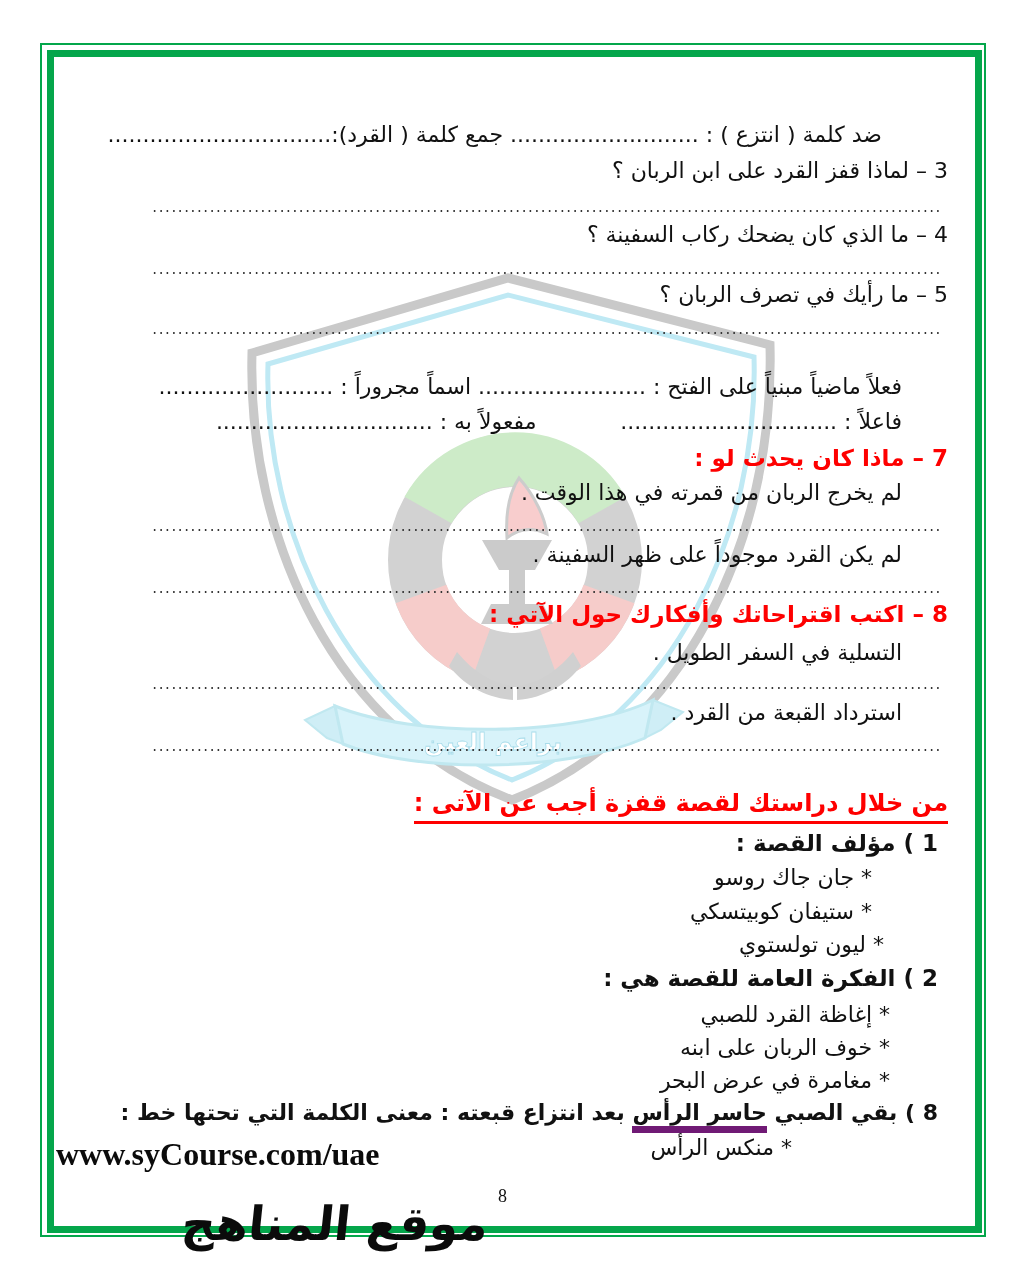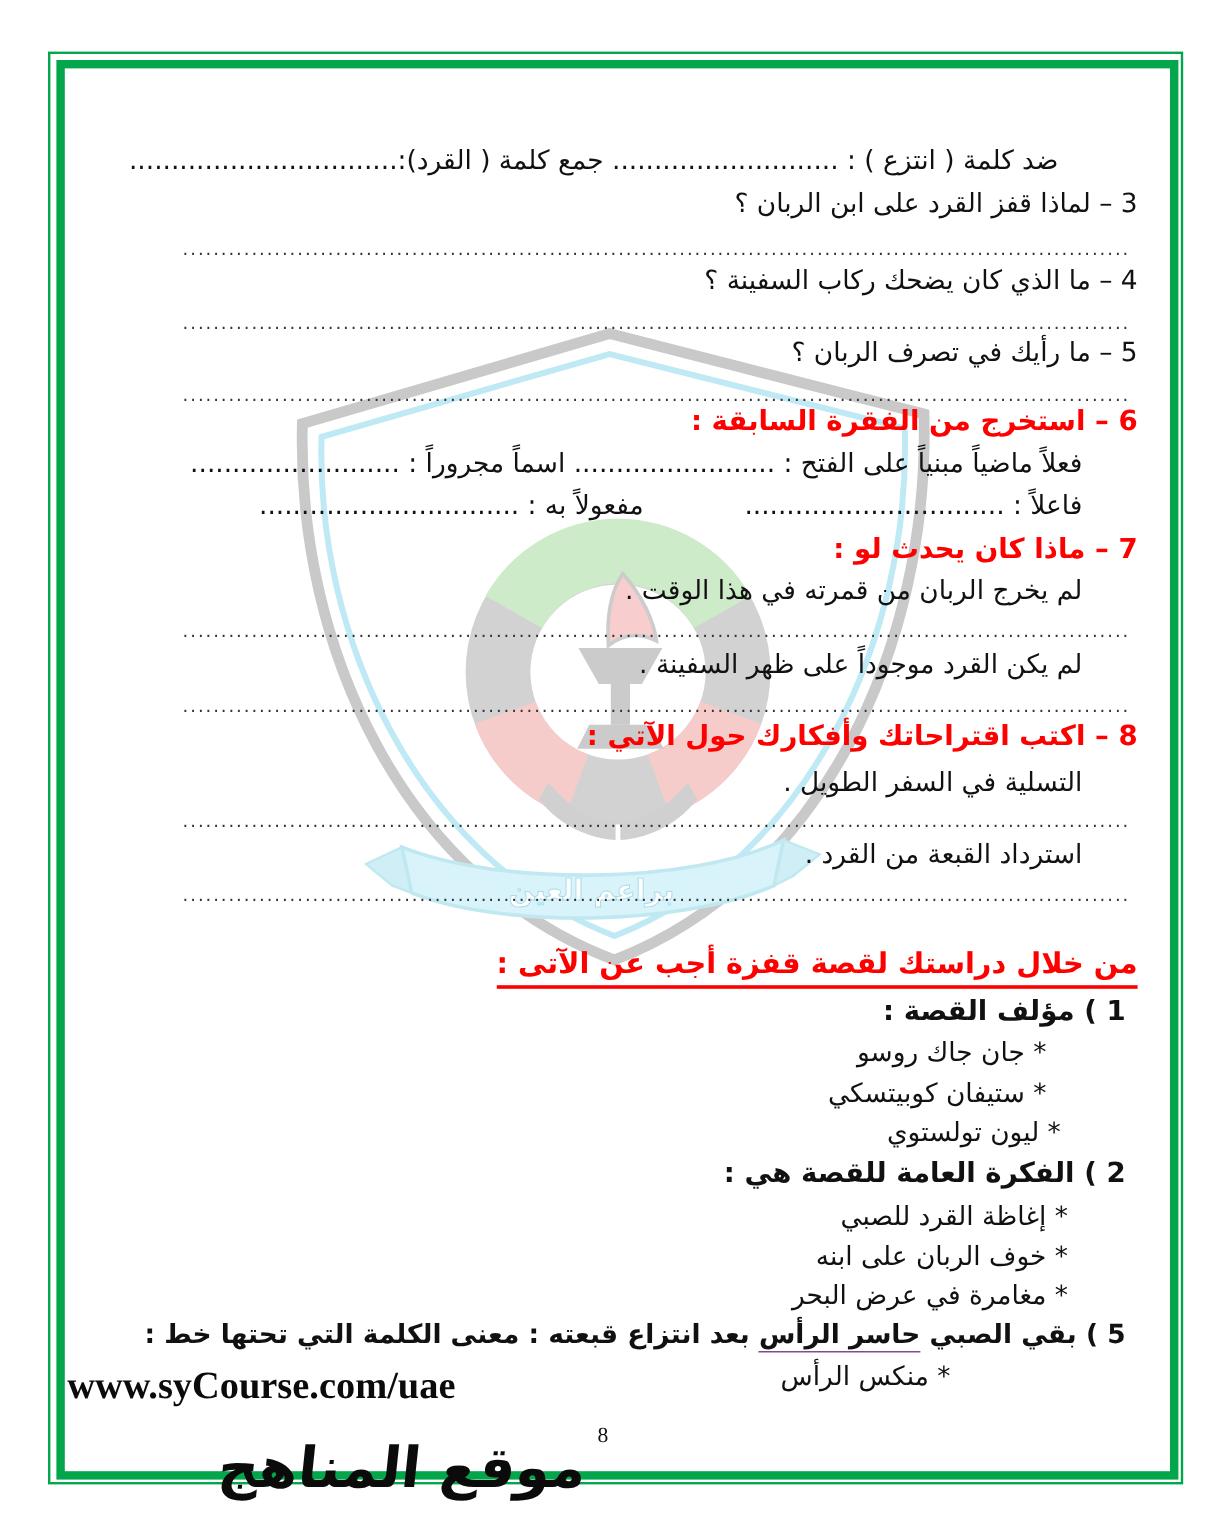--- a/index.html
+++ b/index.html
@@ -11,21 +11,21 @@
   .frame-inner{position:absolute;left:47px;top:50px;width:921px;height:1169px;
                border:7px solid #04a64b;z-index:2;}
   
   .wm{position:absolute;left:235px;top:268px;width:545px;height:545px;z-index:1;}
   
   .ar{position:absolute;direction:rtl;text-align:right;white-space:nowrap;
       font-size:22px;color:#111;z-index:5;line-height:1.25;}
   .b{font-weight:bold;}
   .red{color:#fe0000;font-weight:bold;}
   .red-ul{border-bottom:3px solid #fe0000;padding-bottom:3px;display:inline-block;}
-  .ul-black{border-bottom:1px solid #701a75;padding-bottom:1px;}
+  .ul-black{border-bottom:7px solid #701a75;padding-bottom:1px;}
   .dotline{position:absolute;left:150px;width:792px;height:24px;overflow:hidden;
            direction:rtl;text-align:right;white-space:nowrap;font-size:15px;
            letter-spacing:1.6px;color:#333;z-index:4;}
   .footer-url{position:absolute;left:56px;top:1136px;font-family:"Liberation Serif",serif;
               font-weight:bold;font-size:32px;color:#0b0b0b;z-index:7;white-space:nowrap;text-align:center;}
   .page-num{position:absolute;left:498px;top:1186px;font-family:"Liberation Serif",serif;
             font-size:18px;color:#111;z-index:7;}
   .callig{position:absolute;left:182px;top:1196px;direction:rtl;font-size:47px;
           font-weight:bold;color:#0b0b0b;z-index:8;white-space:nowrap;
           transform:skewX(-6deg);letter-spacing:1px;}
@@ -64,21 +64,20 @@
   <div class="frame-inner"></div>
 
   <div class="ar" style="top:121px;right:138px;">ضد كلمة  ( انتزع ) : ........................... جمع كلمة ( القرد):................................</div>
   <div class="ar" style="top:157px;right:72px;">3 – لماذا قفز القرد على ابن الربان ؟</div>
   <div class="dotline" style="top:198px;">........................................................................................................................................................................................</div>
   <div class="ar" style="top:221px;right:72px;">4 – ما الذي كان يضحك ركاب السفينة ؟</div>
   <div class="dotline" style="top:260px;">........................................................................................................................................................................................</div>
   <div class="ar" style="top:281px;right:72px;">5 – ما رأيك في تصرف الربان ؟</div>
   <div class="dotline" style="top:320px;">........................................................................................................................................................................................</div>
 
-  <div class="ar red" style="top:337px;right:72px;font-size:23px;">6 – استخرج من الفقرة السابقة :</div>
   <div class="ar" style="top:408px;right:118px;">فاعلاً : ...............................&nbsp;&nbsp;&nbsp;&nbsp;&nbsp;&nbsp;&nbsp;&nbsp;&nbsp;&nbsp;&nbsp;&nbsp;مفعولاً به  : ...............................</div>
   <div class="ar" style="top:373px;right:118px;">فعلاً ماضياً مبنياً على الفتح : ........................ اسماً مجروراً : .........................</div>
 
   <div class="ar red" style="top:444px;right:72px;font-size:23px;">7 – ماذا كان يحدث لو :</div>
   <div class="ar" style="top:479px;right:118px;">لم يخرج الربان من قمرته في هذا الوقت .</div>
   <div class="dotline" style="top:517px;">........................................................................................................................................................................................</div>
   <div class="ar" style="top:541px;right:118px;">لم يكن القرد موجوداً على ظهر السفينة .</div>
   <div class="dotline" style="top:579px;">........................................................................................................................................................................................</div>
 
   <div class="ar red" style="top:600px;right:72px;font-size:23px;">8 – اكتب اقتراحاتك وأفكارك حول الآتي :</div>
@@ -95,21 +94,21 @@
   <div class="ar" style="top:864px;right:148px;">* جان جاك روسو</div>
   <div class="ar" style="top:898px;right:148px;">* ستيفان كوبيتسكي</div>
   <div class="ar" style="top:931px;right:136px;">*  ليون تولستوي</div>
 
   <div class="ar b" style="top:964px;right:82px;font-size:23px;">2 ) الفكرة العامة للقصة هي :</div>
   <div class="ar" style="top:1001px;right:130px;">* إغاظة القرد للصبي</div>
   <div class="ar" style="top:1034px;right:130px;">* خوف الربان على ابنه</div>
   <div class="ar" style="top:1067px;right:130px;">*  مغامرة في عرض البحر</div>
 
   <div class="ar b" style="top:1099px;right:82px;font-size:22px;">
-    <span>5 ) بقي الصبي </span><span class="ul-black">حاسر الرأس</span><span> بعد انتزاع قبعته  : معنى الكلمة التي تحتها خط :</span>
+    <span>8 ) بقي الصبي </span><span class="ul-black">حاسر الرأس</span><span> بعد انتزاع قبعته  : معنى الكلمة التي تحتها خط :</span>
   </div>
   <div class="ar" style="top:1134px;right:228px;">* منكس الرأس</div>
 
   <div class="footer-url">www.syCourse.com/uae</div>
   <div class="page-num">8</div>
   <div class="callig">موقع المناهج</div>
 
 </div>
 
 </body></html>

